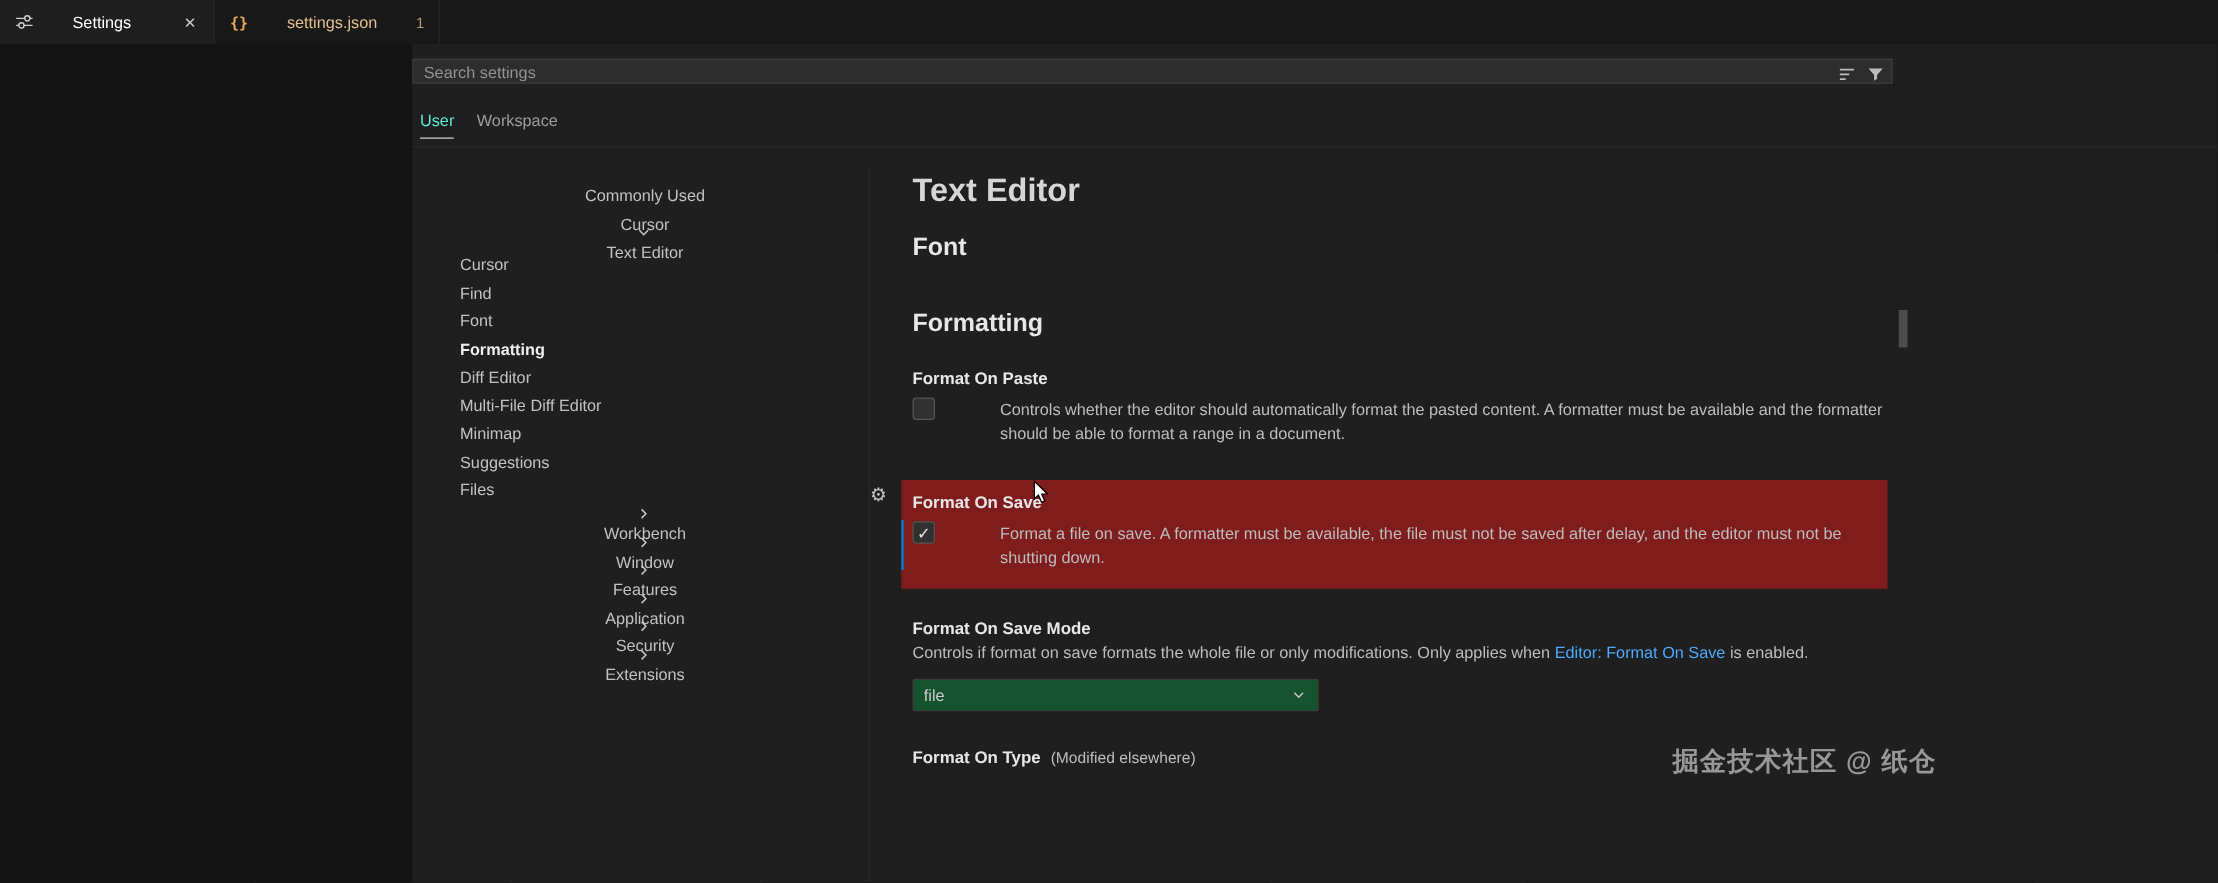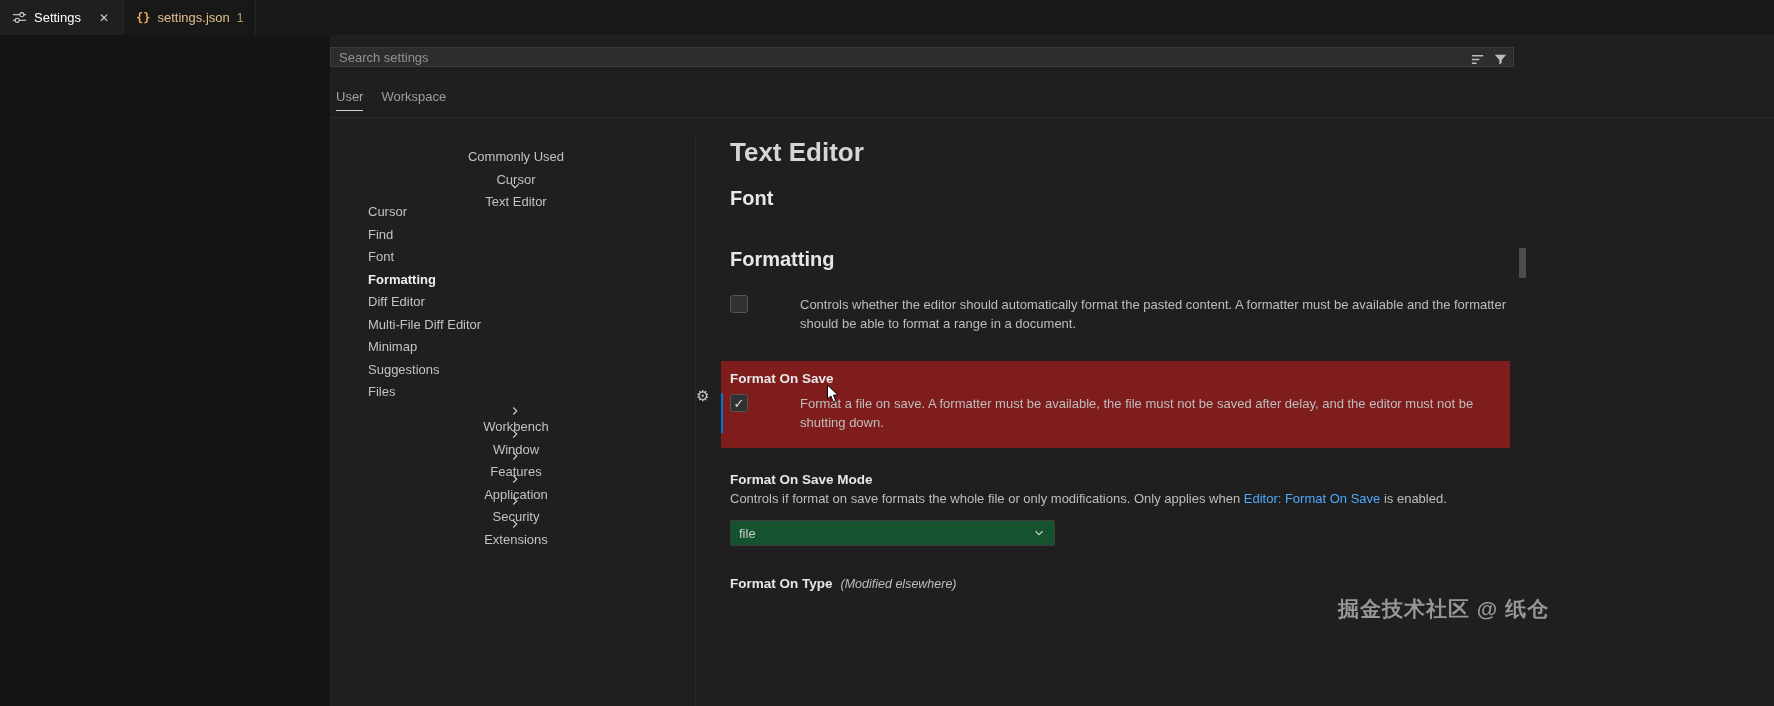--- a/index.html
+++ b/index.html
@@ -2,40 +2,40 @@
 <html><head>
 <meta charset="utf-8">
 <style>
   * { margin:0; padding:0; box-sizing:border-box; }
   html,body { width:1774px; height:706px; overflow:hidden; }
   body { background:#141414; font-family:"Liberation Sans", sans-serif; color:#cccccc; }
   .app { position:absolute; inset:0; width:1774px; height:706px; overflow:hidden; }
 
   
   .tabbar { position:absolute; left:0; top:0; right:0; height:35px; background:#181818; display:flex; align-items:stretch; }
-  .tab { display:flex; align-items:center; padding:0 12px; font-size:13px; color:#9d9d9d; border-right:1px solid #252526; cursor:default; }
+  .tab { display:flex; align-items:center; padding:0 12px; font-size:13px; color:#9d9d9d; border-right:1px solid #252526; cursor:default;gap:24px; }
   .tab.active { background:#1f1f1f; color:#ffffff; }
   .tab-icon { display:inline-flex; margin-right:7px; align-items:center; }
   .braces-icon { color:#e8ab53; font-weight:700; font-family:"DejaVu Sans Mono", monospace; font-size:12px; }
   .tab-label-modified { color:#e2c08d; }
   .tab-badge { color:#b59b6e; margin-left:7px; font-size:12px; }
   .tab-close { margin-left:16px; color:#cccccc; font-size:12px; line-height:12px; padding:2px; border-radius:3px; }
 
   
   .panel { position:absolute; left:330px; top:35px; right:0; bottom:0; background:#1f1f1f; }
 
   .search-wrap { position:absolute; left:0; top:12px; width:1184px; height:20px; }
   .search-input { width:100%; height:100%; background:#2d2d2d; border:1px solid #3c3c3c; color:#cccccc; font-size:13px; padding:0 56px 0 8px; outline:none; font-family:"Liberation Sans", sans-serif; }
   .search-input::placeholder { color:#929292; }
   .search-icons { position:absolute; right:6px; top:5px; display:flex; gap:8px; align-items:center; }
   .sicon { display:inline-flex; opacity:.9; }
 
   .scope-tabs { position:absolute; left:6px; top:54px; display:flex; gap:18px; font-size:13px; }
   .scope-tab { color:#9d9d9d; padding-bottom:6px; }
-  .scope-tab.active { color:#a3a3a3; border-bottom:1px solid #d0d0d0; }
+  .scope-tab.active { color:#5eead4; border-bottom:1px solid #d0d0d0; }
 
   .h-divider { position:absolute; left:0; right:0; top:82px; height:1px; background:#2b2b2b; }
   .v-sash { position:absolute; left:365px; top:98px; bottom:0; width:1px; background:#2a2a2a; }
 
   
   .toc { position:absolute; left:0; top:98px; width:360px; }
   .toc-item { display:flex; align-items:center; height:22.5px; font-size:13px; color:#c2c2c2; cursor:pointer; }
   .toc-item.lvl1 { padding-left:12px;flex-direction:column; }
   .toc-item.lvl2 { padding-left:20px; }
   .chev { width:16px; height:16px; margin-right:2px; flex:none; display:inline-flex; align-items:center; justify-content:center; }
@@ -54,21 +54,21 @@
   .control-row { display:flex; align-items:flex-start; margin-top:8px; position:relative;gap:44px; }
   .checkbox { width:18px; height:18px; flex:none; margin-right:8px; background:#313131; border:1px solid #555555; border-radius:3px; display:flex; align-items:center; justify-content:center; font-size:13px; color:#dddddd; }
   .desc { font-size:13px; line-height:19px; color:#bdbdbd; }
 
   .setting.highlight { margin:28px 0 0 -9px; padding:10px 10px 16px 9px; background:#7f1d1d; }
   .setting.highlight .control-row::before { content:""; position:absolute; left:-9px; top:-1px; bottom:-1px; width:2px; background:#0078d4; }
 
   .setting-link { color:#4daafc; cursor:pointer; }
   .select { margin-top:12px; width:325px; height:26px; background:#14532d; border:1px solid #3c3c3c; border-radius:2px; display:flex; align-items:center; justify-content:space-between; padding:0 8px; font-size:13px; color:#cccccc; cursor:pointer; }
 
-  .setting-annotation { font-size:12.5px; font-style:italic; font-weight:400; color:#bdbdbd; margin-left:8px; }
+  .setting-annotation { font-size:12.5px; font-weight:400; color:#bdbdbd; margin-left:8px; }
 
   
   .gear-float { position:absolute; left:696px; top:387px; font-size:15px; color:#c5c5c5; cursor:pointer; }
   .scroll-thumb { position:absolute; left:1519px; top:248px; width:7px; height:30px; background:#4d4d4d; }
   .watermark { position:absolute; left:1338px; top:595px; font-size:21px; font-weight:600; color:#979797; letter-spacing:1px; }
   .mouse-cursor { position:absolute; left:826px; top:384px; }
 </style>
 </head>
 <body>
 
@@ -266,20 +266,21 @@
         <span>Extensions</span>
       </div>
     </div>
 
     <div class="content">
       <div class="page-title">Text Editor</div>
       <div class="section-title section-font">Font</div>
       <div class="section-title section-formatting">Formatting</div>
 
       <div class="setting">
+        <div class="setting-label">Format On Paste</div>
         <div class="control-row">
           <div class="checkbox"></div>
           <div class="desc">Controls whether the editor should automatically format the pasted content. A formatter must be available and the formatter should be able to format a range in a document.</div>
         </div>
       </div>
 
       <div class="setting highlight">
         <div class="setting-label">Format On Save</div>
         <div class="control-row">
           <div class="checkbox">

